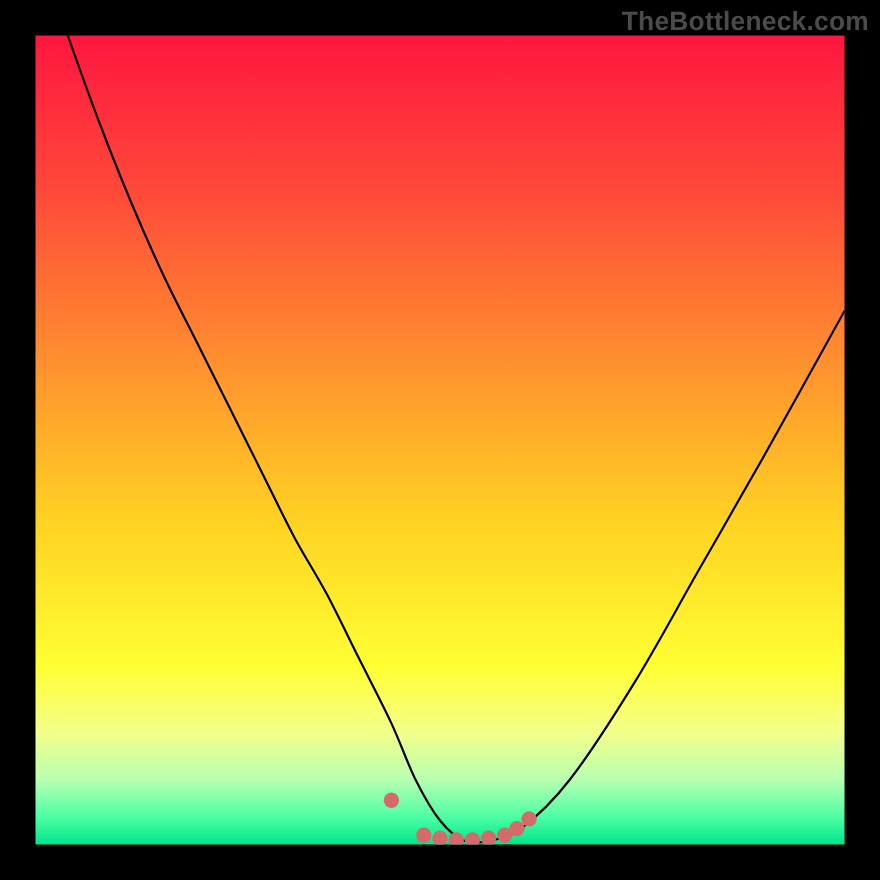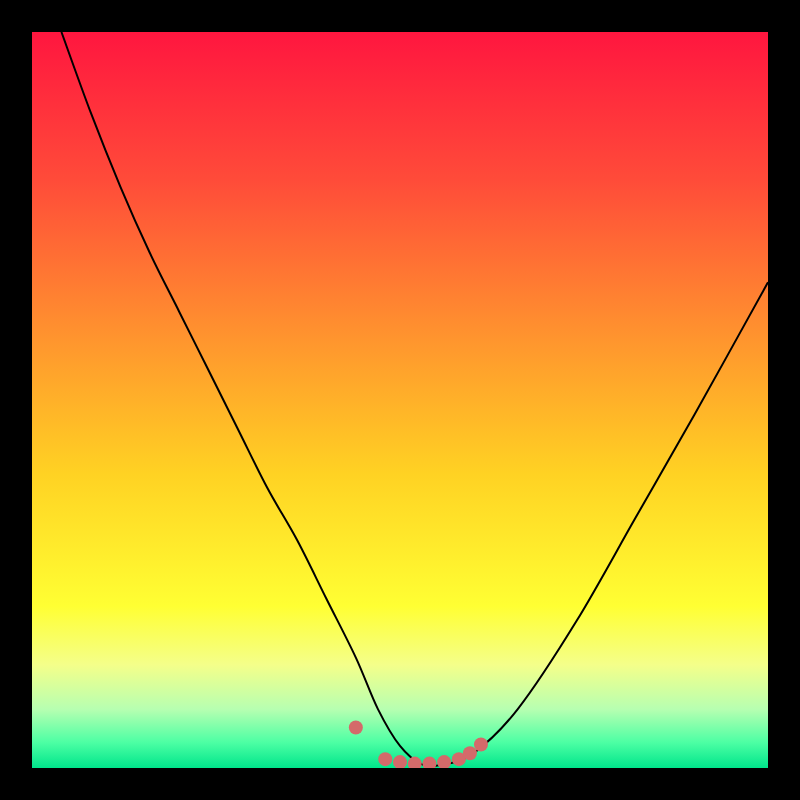--- a/index.html
+++ b/index.html
@@ -76,13 +76,14 @@
           <circle cx="382.72" cy="731.584" r="7" fill="#d46a6a"></circle>
           <circle cx="397.44000000000005" cy="731.584" r="7" fill="#d46a6a"></circle>
           <circle cx="412.16" cy="730.112" r="7" fill="#d46a6a"></circle>
           <circle cx="426.88" cy="727.168" r="7" fill="#d46a6a"></circle>
           <circle cx="437.91999999999996" cy="721.28" r="7" fill="#d46a6a"></circle>
           <circle cx="448.96" cy="712.448" r="7" fill="#d46a6a"></circle>
         </g>
     </svg>
   </div>
 
+  <div class="watermark">TheBottleneck.com</div>
 </div>
 
 </body></html>

